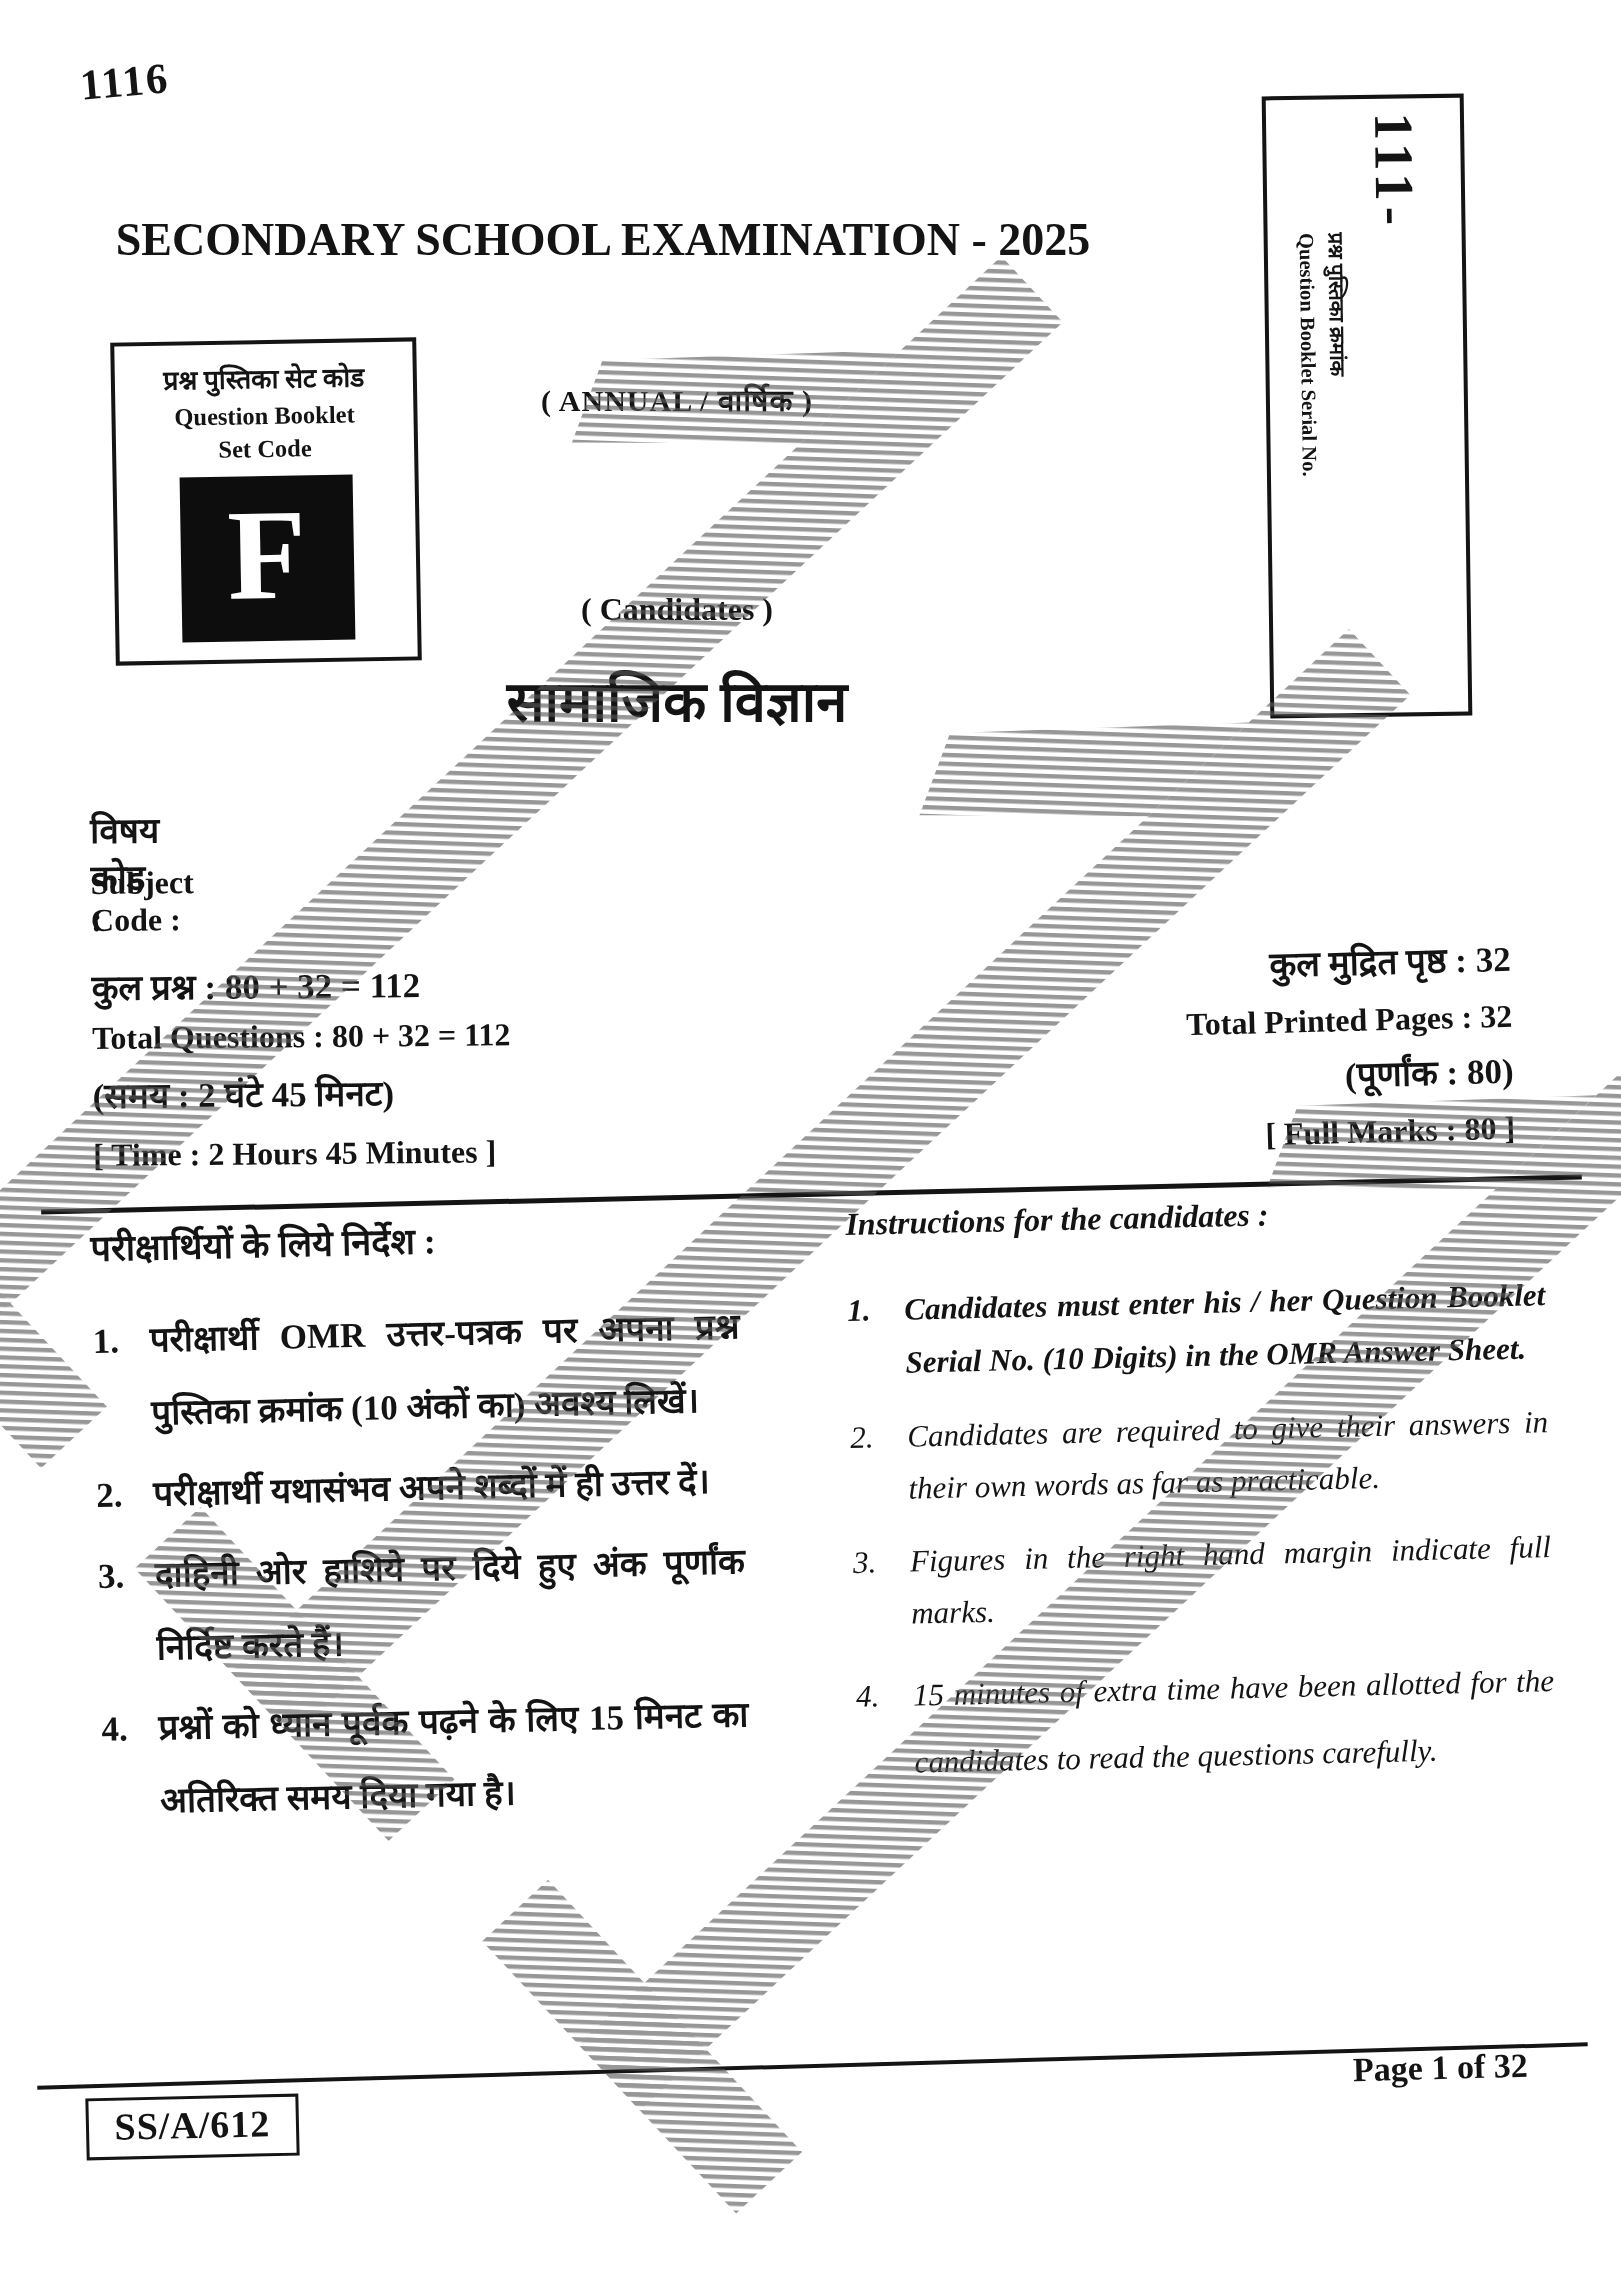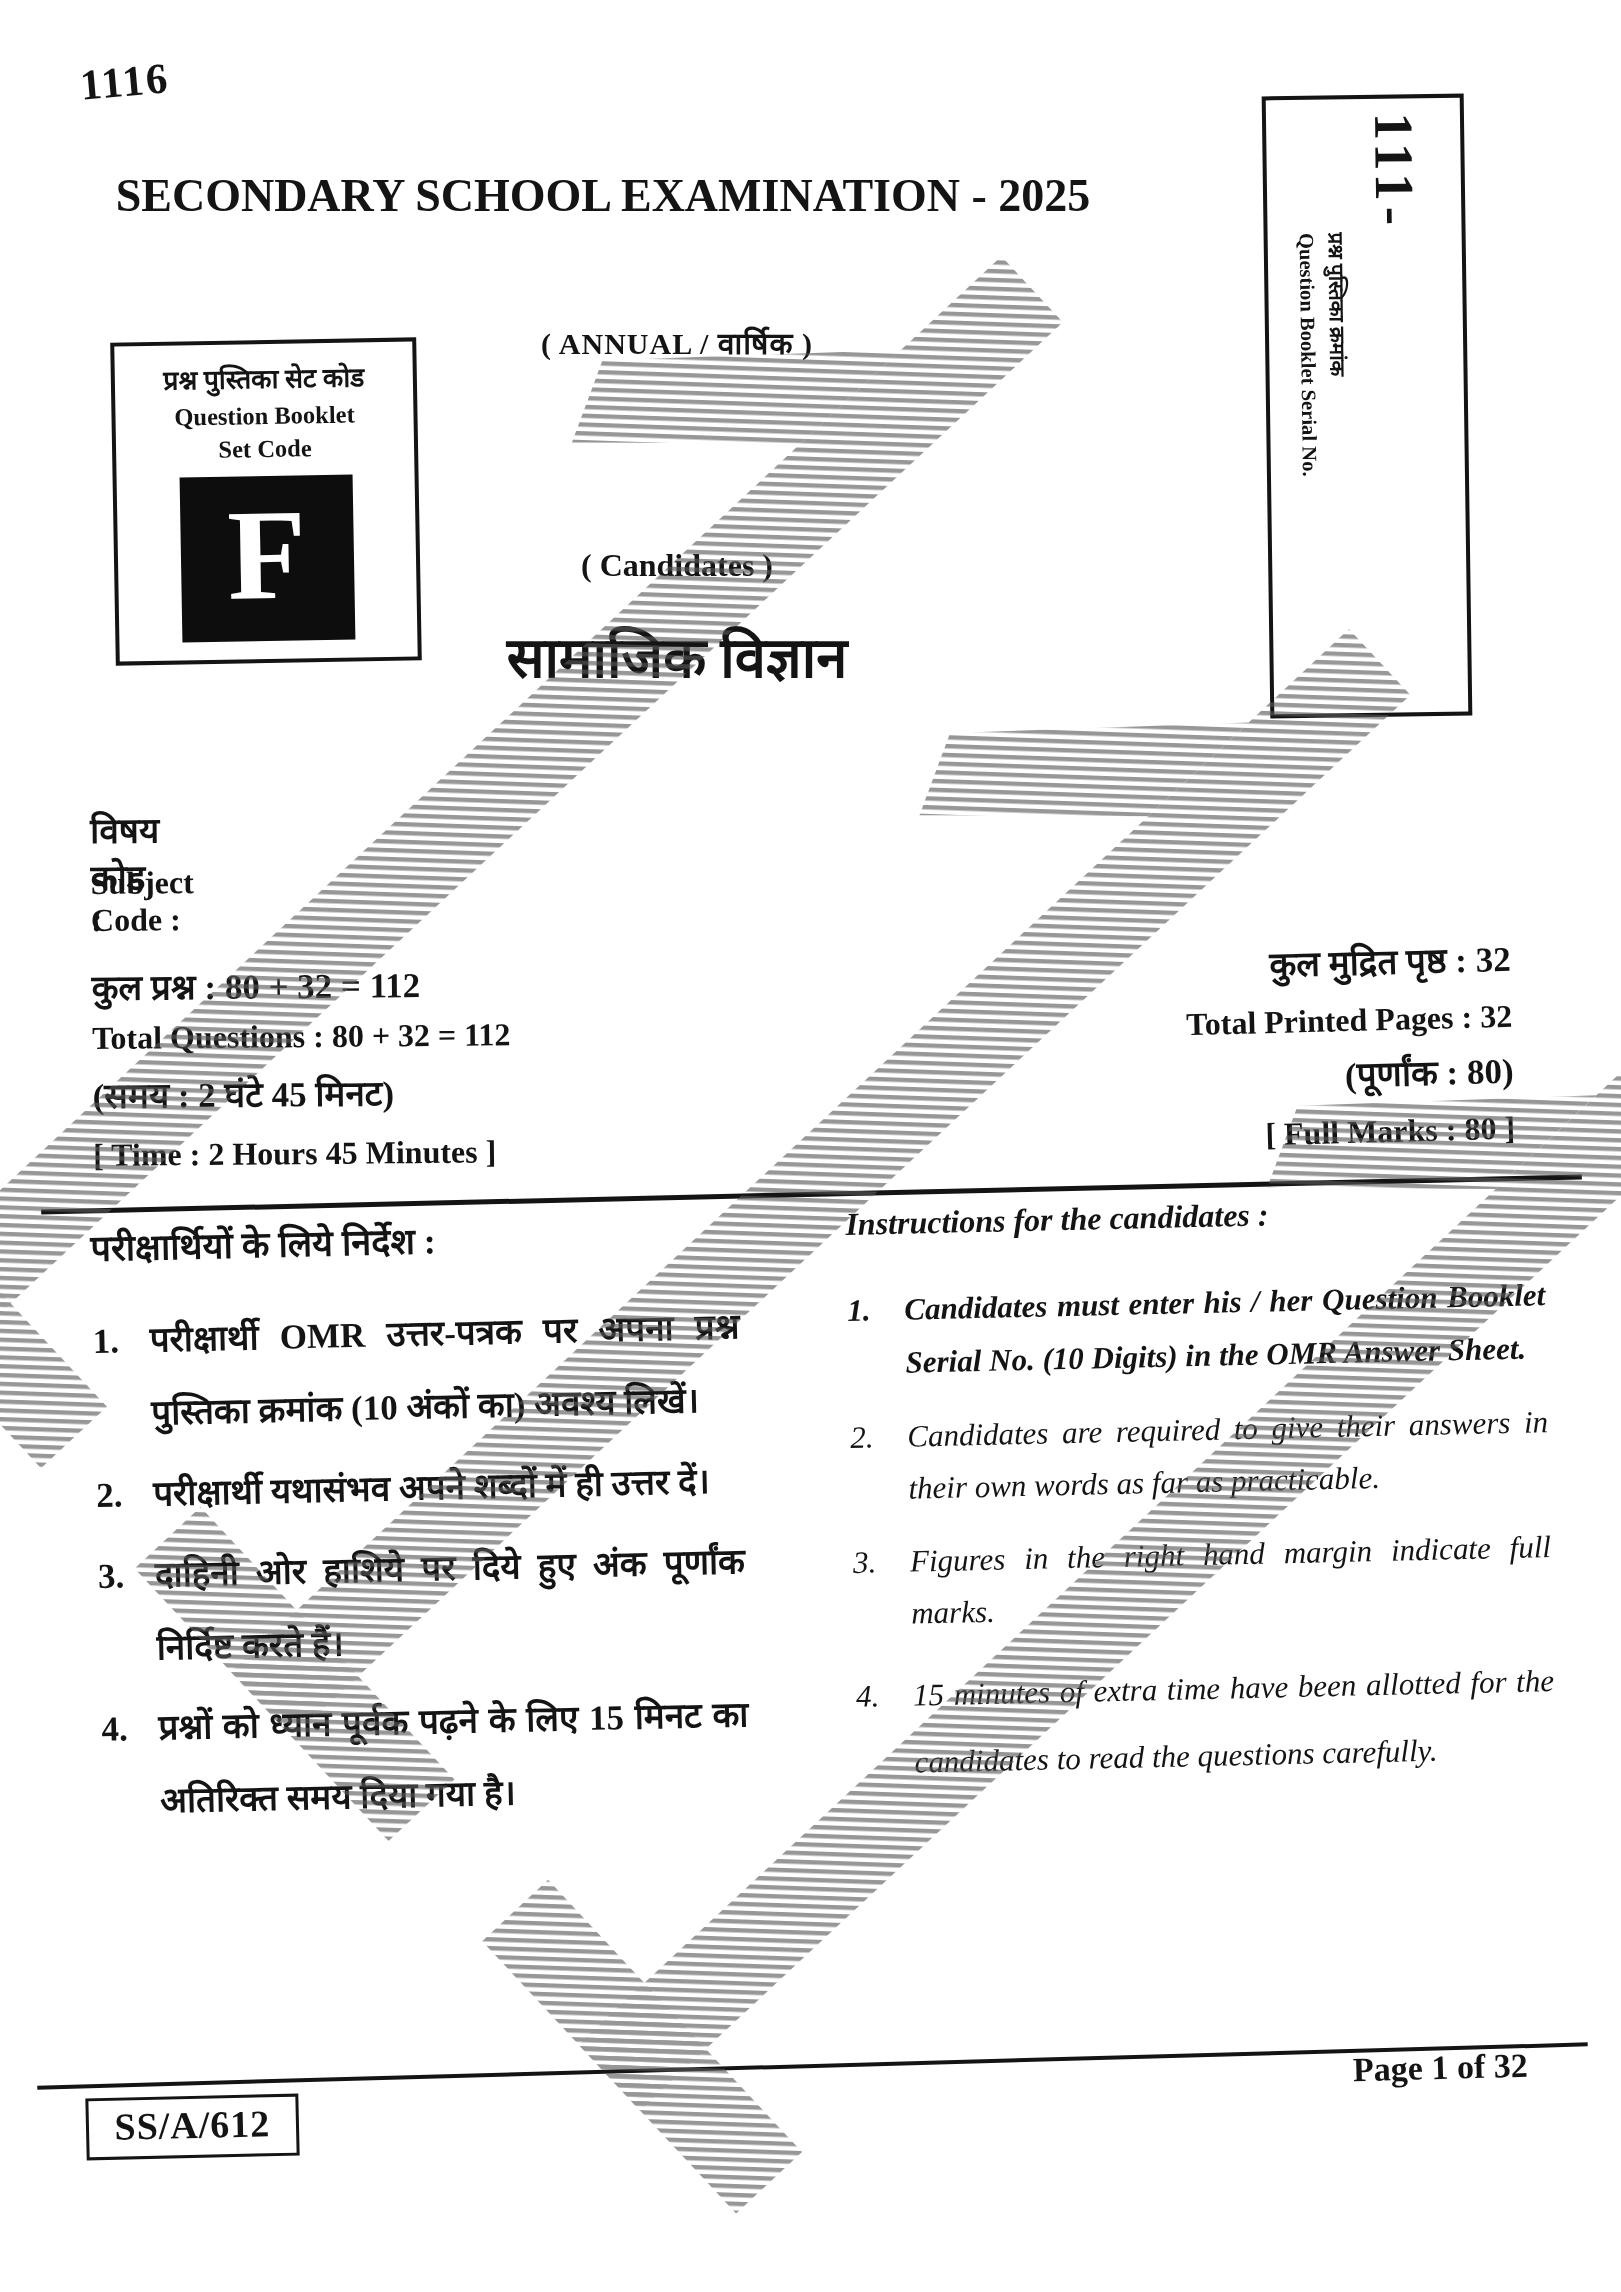--- a/index.html
+++ b/index.html
@@ -7,24 +7,24 @@
   .page {
     position:relative; width:1621px; height:2293px; margin:0 auto;
     background:#ffffff; color:#141414; overflow:hidden;
   }
   .abs { position:absolute; }
 
   .corner-code { left:80px; top:57px; font-size:43px; font-weight:bold;
     transform:rotate(-5deg); letter-spacing:2px; }
 
   
-  .hdr { left:59px; width:1088px; text-align:center; white-space:nowrap; }
+  .hdr { left:59px; width:1088px; text-align:center; white-space:nowrap;margin-top:44px; }
   .title-en  { top:169px; font-size:46px; font-weight:bold; }
   .title-hi  { top:241px; font-size:45px; font-weight:bold; }
-  .annual    { top:322px; font-size:30px; font-weight:bold; letter-spacing:1px; }
+  .annual    { top:335px; font-size:30px; font-weight:bold; letter-spacing:1px; }
   .subj-shift { transform:translateX(74px); }
   .subject-en{ top:474px; font-size:44px; font-weight:bold; letter-spacing:2px; }
   .compulsory{ top:547px; font-size:32px; font-weight:bold; }
   .subject-hi{ top:617px; font-size:56px; font-weight:bold; }
   .anivarya  { top:694px; font-size:32px; font-weight:bold; }
 
   
   .setcode-box { left:113px; top:340px; width:306px; height:323px;
     border:4.9px solid #141414; text-align:center; padding-top:15.7px;
     transform:rotate(-1deg); background:#fff; }

